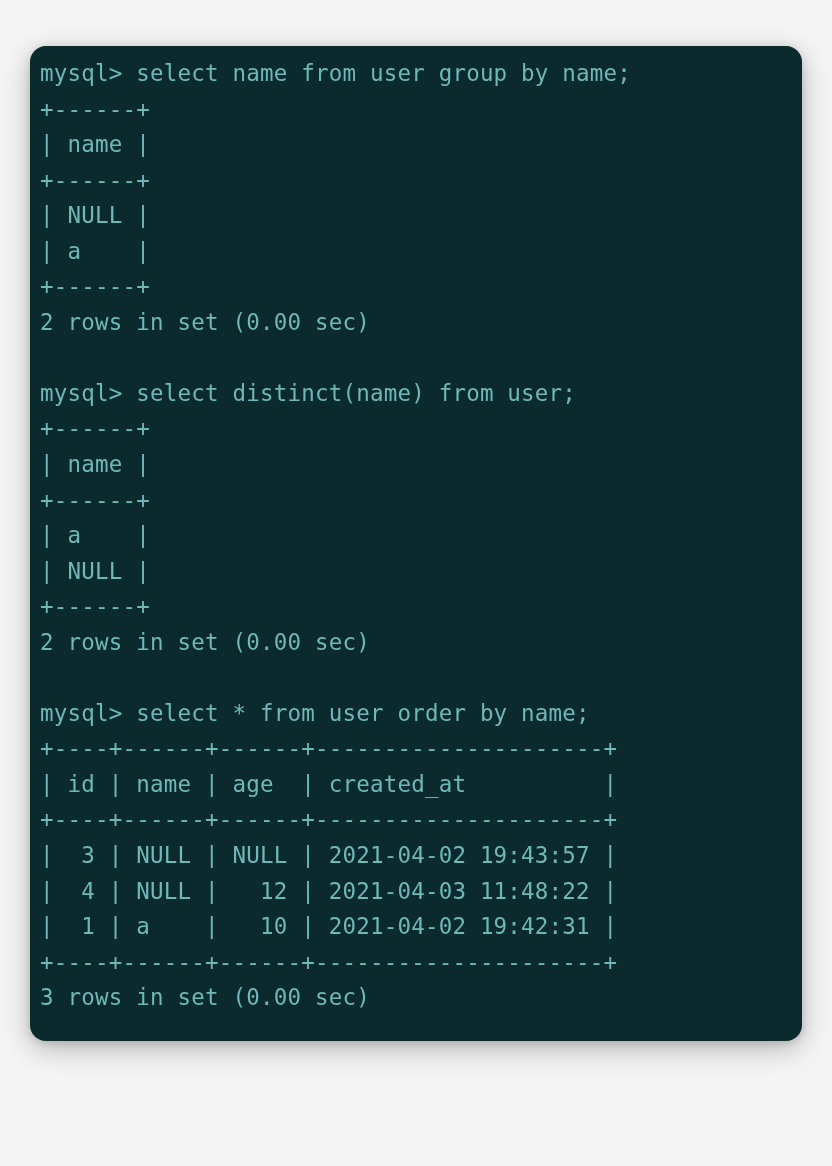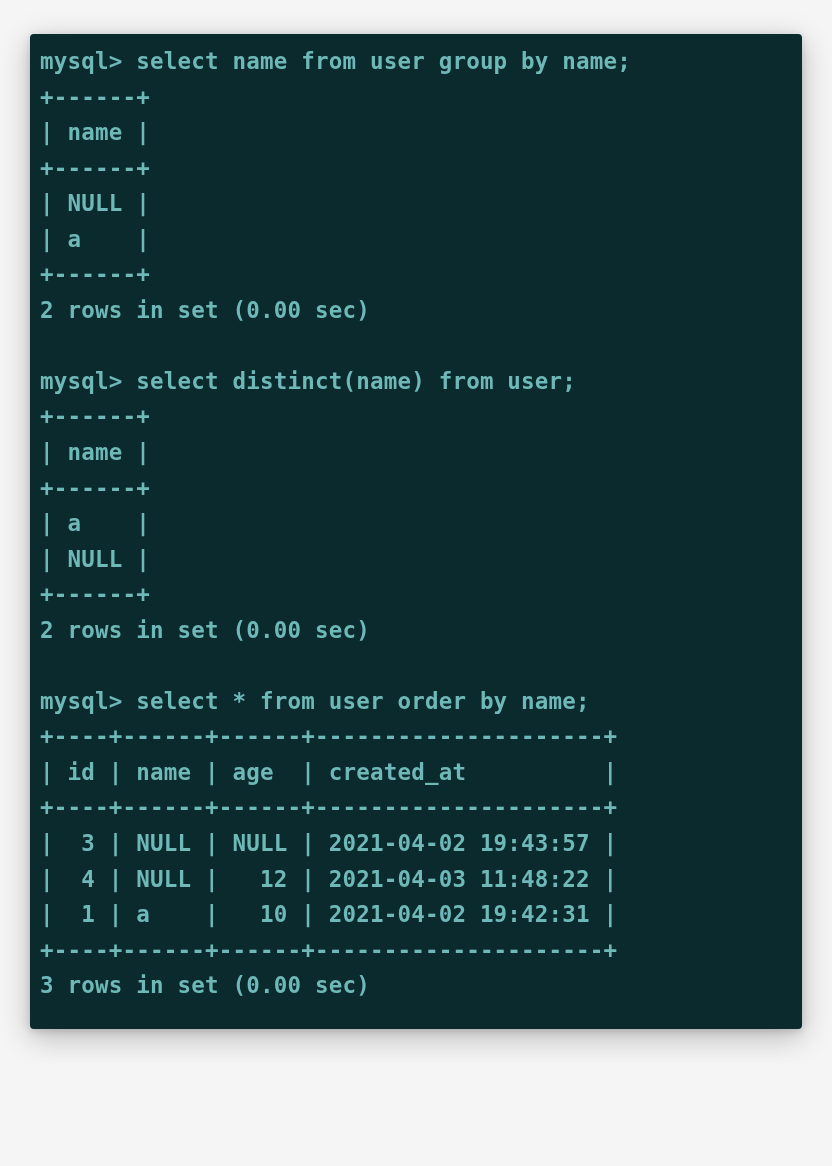--- a/index.html
+++ b/index.html
@@ -7,26 +7,25 @@
       padding: 0;
       box-sizing: border-box;
     }
     body {
       background: #f5f5f5;
       padding: 30px;
       font-family: 'Menlo', 'Consolas', 'Monaco', monospace;
     }
     .terminal {
       background: #0a2a2e;
-      border-radius: 4px;
+      border-radius: 16px;
       padding: 10px 10px 25px 10px;
       box-shadow: 0 8px 30px rgba(0,0,0,0.25), 0 2px 8px rgba(0,0,0,0.15);
       width: 772px;
-      margin: 4px auto;
-      font-weight: bold;
+      margin: 16px auto;
     }
     pre {
       font-family: 'Menlo', 'Consolas', 'Monaco', monospace;
       font-size: 22.5px;
       line-height: 1.58;
       color: #6fb8b8;
       white-space: pre;
       letter-spacing: 0.2px;
     }
   </style>

